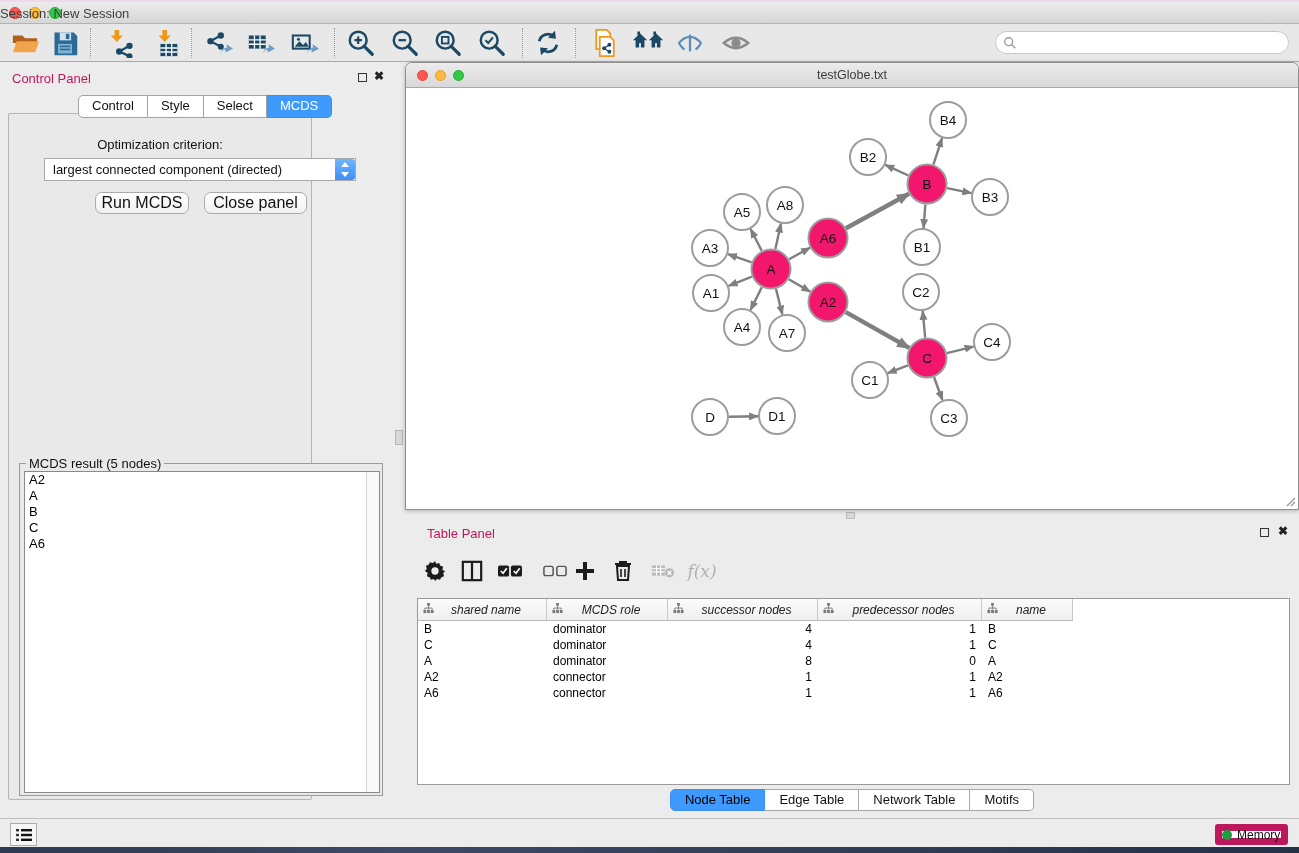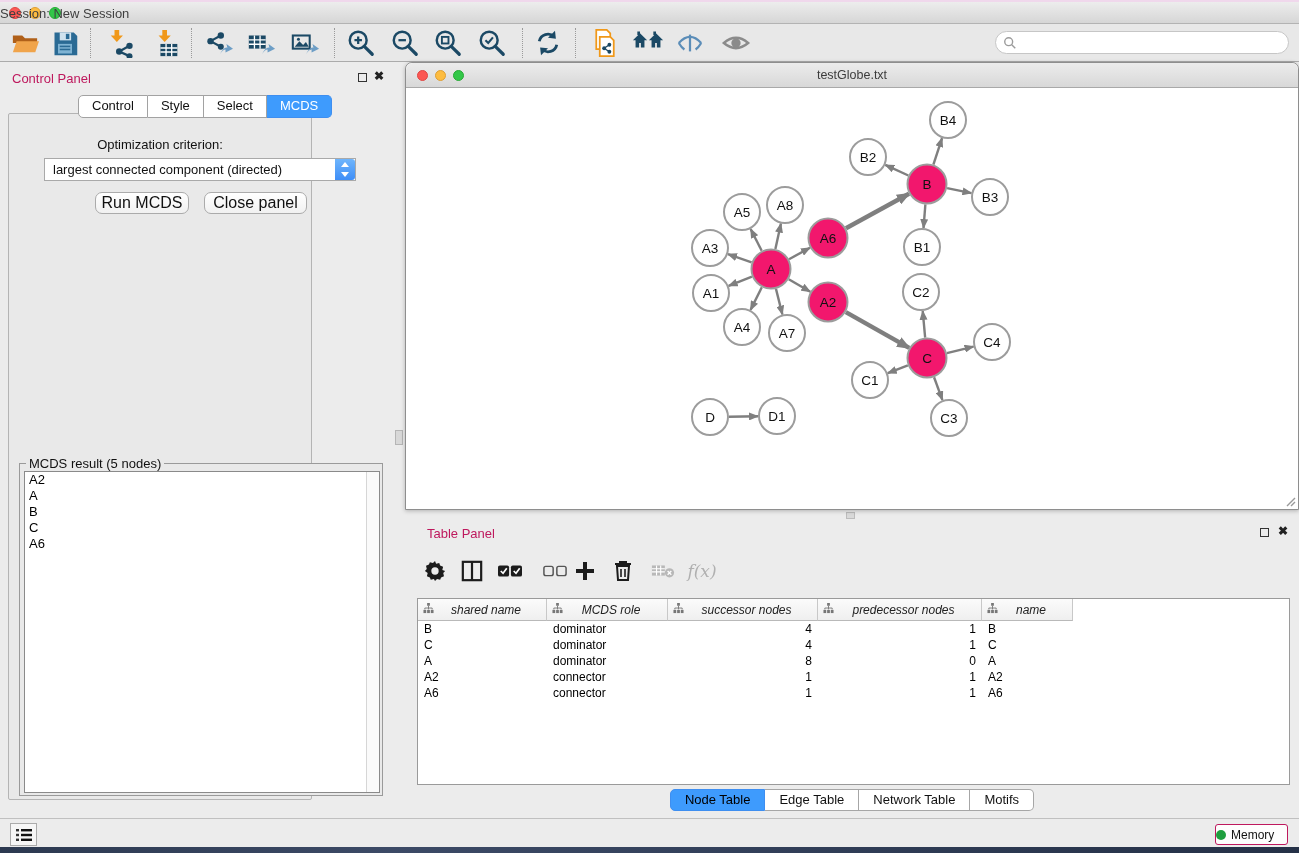--- a/index.html
+++ b/index.html
@@ -111,21 +111,21 @@
   .tptab:first-child { border-left:1px solid #a6a6a6; border-radius:5px 0 0 5px; }
   .tptab:last-child { border-radius:0 5px 5px 0; }
   .tptab.active { background:#3e9bfd; border-color:#3e8ef0; color:#000000; }
 
   
   .statusbar { position:absolute; left:0; top:818px; width:1299px; height:29px;
     background:#ececec; border-top:1px solid #c0c0c0; }
   .list-btn { position:absolute; left:10px; top:4px; width:27px; height:23px;
     background:#f6f6f6; border:1px solid #ababab; display:flex; align-items:center; justify-content:center; }
   .memory-btn { position:absolute; left:1215px; top:5px; width:73px; height:21px;
-    background:#fdfdfd; border:1px solid #be185d; border-radius:3px;
+    background:#fdfdfd; border:7px solid #be185d; border-radius:3px;
     font-size:12px; color:#111; display:flex; align-items:center; gap:5px; }
   .mem-dot { width:10px; height:10px; border-radius:50%; background:#1e9e3e; }
   .desktop-strip { position:absolute; left:0; top:847px; width:1299px; height:6px;
     background:linear-gradient(90deg,#2c3950,#3c4a66 30%,#2e3b54 70%,#253147); }
 
   svg text { font-family:"Liberation Sans", sans-serif; }
 </style>
 </head>
 <body>
 

